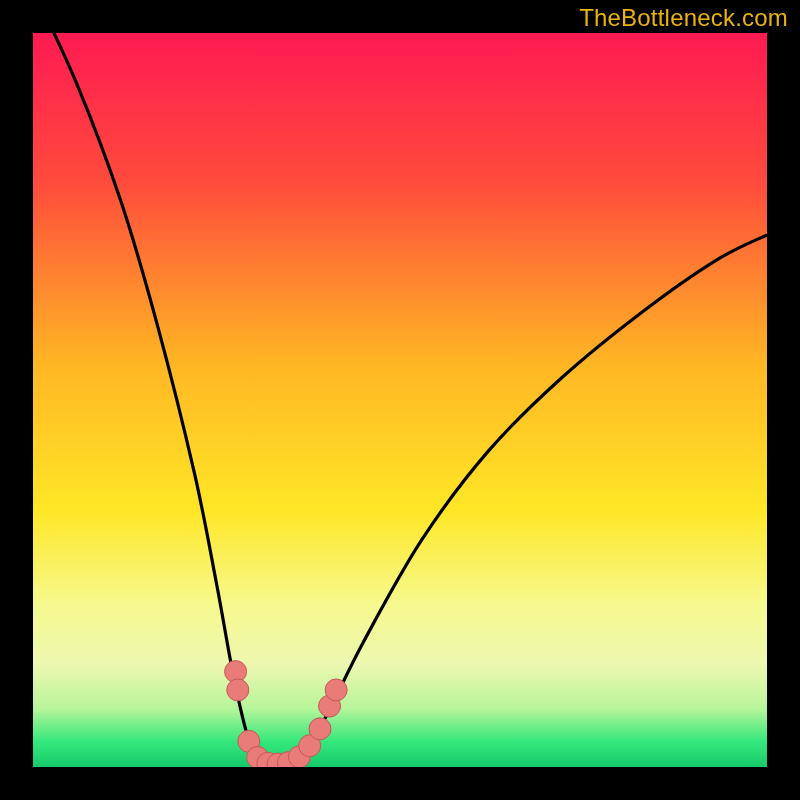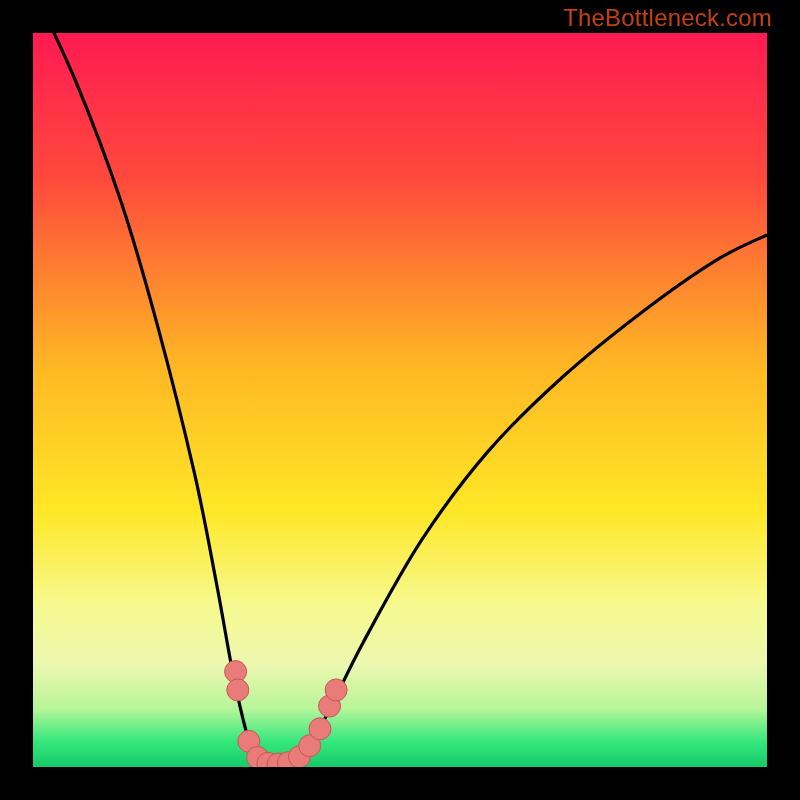--- a/index.html
+++ b/index.html
@@ -13,22 +13,22 @@
   }
   .stage {
     position: relative;
     width: 800px;
     height: 800px;
     background: #000;
   }
   .watermark {
     position: absolute;
     top: 4px;
-    right: 28px;
-    color: #c2410c;
+    right: 12px;
+    color: #eab308;
     font-size: 24px;
     font-weight: 500;
     letter-spacing: 0.2px;
     z-index: 10;
   }
   svg {
     position: absolute;
     top: 0;
     left: 0;
   }

